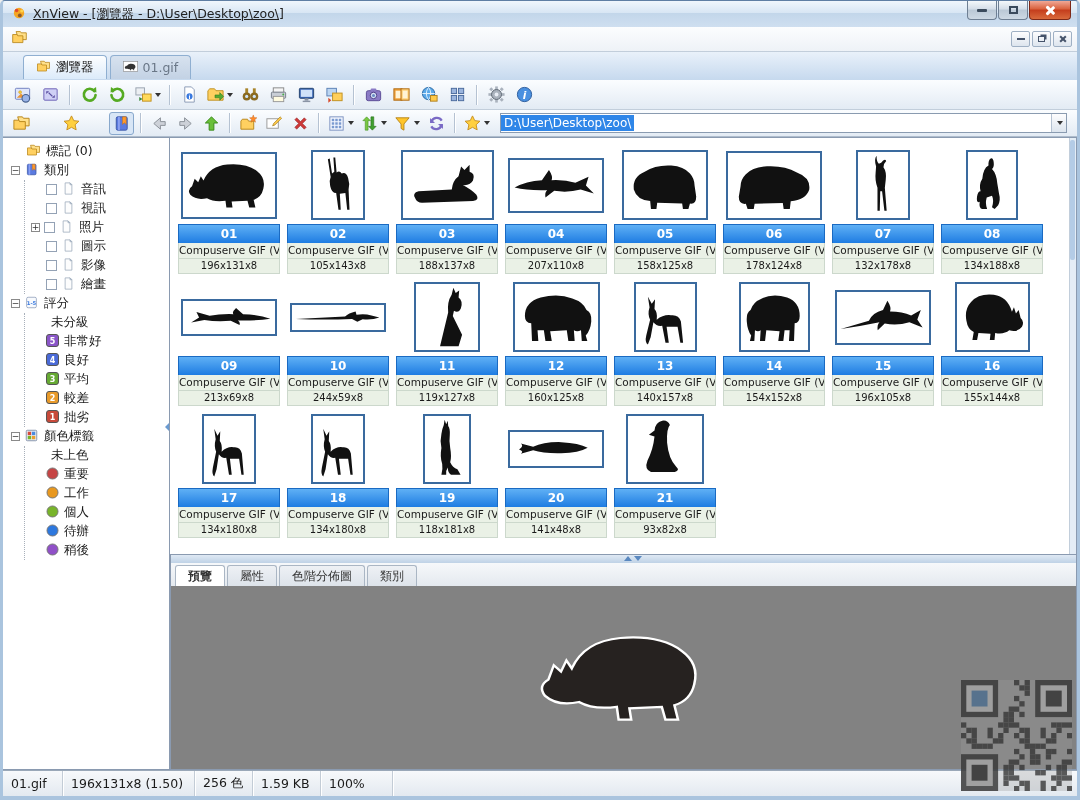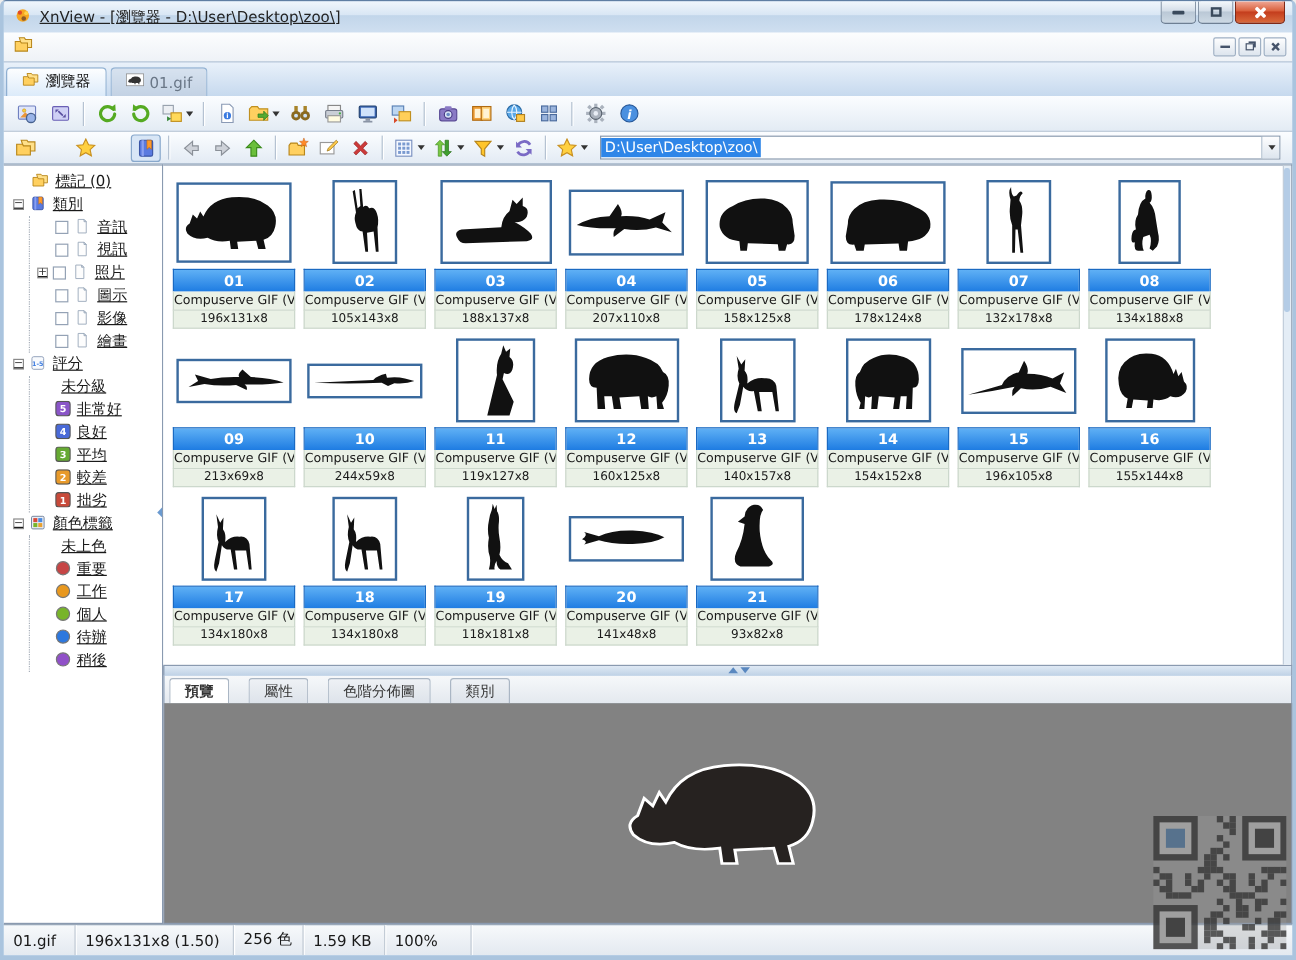--- a/index.html
+++ b/index.html
@@ -28,40 +28,40 @@
   .menuitem{padding:3px 9px;border-radius:2px;}
   .mdibtns{position:absolute;right:5px;display:flex;gap:2px;}
   .mdibtn{width:19px;height:16px;border:1px solid #9fb0c4;border-radius:2px;background:linear-gradient(#fdfdfe,#dde5ee);
     display:flex;align-items:center;justify-content:center;}
   .glyph-min2{width:8px;height:2px;background:#45536a;}
   .glyph-rest{width:7px;height:6px;border:1.5px solid #45536a;box-shadow:2px -2px 0 -0.5px #45536a;}
   .glyph-x2{position:relative;width:8px;height:8px;}
   .glyph-x2::before,.glyph-x2::after{content:"";position:absolute;left:3px;top:0;width:2px;height:8px;background:#45536a;}
   .glyph-x2::before{transform:rotate(45deg);} .glyph-x2::after{transform:rotate(-45deg);}
   
-  .tabbar{height:28px;background:linear-gradient(#e9f1fa,#c6d9ee);display:flex;align-items:center;padding:3px 6px 0 2px;gap:3px;}
+  .tabbar{height:28px;background:linear-gradient(#e9f1fa,#c6d9ee);display:flex;align-items:flex-start;padding:3px 6px 0 20px;gap:3px;}
   .tab{height:24px;display:flex;align-items:center;gap:5px;padding:0 12px;border:1px solid #8fafd1;border-bottom:none;
     border-radius:4px 4px 0 0;background:linear-gradient(#d7e2ef,#c3d2e4);color:#6a7787;}
   .tab.active{background:linear-gradient(#fdfeff,#dcebfa);color:#111;}
   
   .toolbar1{height:30px;background:linear-gradient(#fbfdff,#e3ebf4);border-bottom:1px solid #c2cedb;
     display:flex;align-items:center;padding:0 6px;gap:2px;}
   .toolbar2{height:27px;background:linear-gradient(#fbfdff,#e3ebf4);border-bottom:1px solid #aebccc;
     display:flex;align-items:center;padding:0 6px;gap:2px;}
   .tbtn{height:26px;min-width:26px;display:flex;align-items:center;justify-content:center;border-radius:3px;padding:0 2px;}
   .toolbar2 .tbtn{height:23px;min-width:24px;}
   .tbtn.pressed{background:#d8e6f6;border:1px solid #88a8cc;}
   .tsep{width:1px;height:20px;background:#b5c2d2;box-shadow:1px 0 0 #fff;margin:0 4px;}
   .caret{width:0;height:0;border-left:3.5px solid transparent;border-right:3.5px solid transparent;border-top:4px solid #333;margin-left:2px;} .gap22{width:22px;}
   .addrcombo{flex:1;height:20px;margin:0 4px 0 6px;background:#fff;border:1px solid #8a9bb0;display:flex;align-items:center;}
   .addrtext{padding:1px 3px;background:#2f86e8;color:#fff;white-space:nowrap;font-size:12px;}
   .addrdrop{margin-left:auto;width:15px;height:100%;display:flex;align-items:center;justify-content:center;background:linear-gradient(#fdfdfe,#dde5ee);border-left:1px solid #b5c2d2;}
   
   .main{flex:1;display:flex;min-height:0;background:#bfd4ea;position:relative;}
-  .sidebar{width:133px;background:#fff;border:1px solid #8a9ab0;border-left:none;overflow:hidden;padding-top:4px;position:relative;text-decoration:underline;}
+  .sidebar{width:167px;background:#fff;border:1px solid #8a9ab0;border-left:none;overflow:hidden;padding-top:4px;position:relative;}
   .trow{height:19px;display:flex;align-items:center;white-space:nowrap;font-size:12.5px;}
   .trow .lbl{margin-left:5px;}
   .exp{width:9px;height:9px;border:1px solid #8a8a8a;background:#fff;display:inline-flex;align-items:center;justify-content:center;
     font-size:9px;line-height:7px;color:#333;margin-right:4px;flex:none;}
   .expsp{width:15px;flex:none;}
   .cb{width:11px;height:11px;border:1px solid #94a2b5;background:#fff;margin-right:4px;flex:none;}
   .children{margin-left:21px;border-left:1px dotted #a8b0ba;padding-left:6px;}
   .root-ind{padding-left:8px;}
   .side-collapse{position:absolute;right:-1px;top:45%;width:0;height:0;border-top:5px solid transparent;border-bottom:5px solid transparent;border-right:5px solid #6a9ad0;}
   .content{flex:1;display:flex;flex-direction:column;min-width:0;}
@@ -75,21 +75,21 @@
   .numbar{height:19px;background:linear-gradient(#5fb0f5,#1e7ce2);color:#fff;font-weight:bold;font-size:12px;
     display:flex;align-items:center;justify-content:center;border:1px solid #1a6ac2;border-bottom:none;}
   .tline{background:#eaf1e6;border:1px solid #ccd8cc;border-top:none;text-align:center;overflow:hidden;white-space:nowrap;}
   .tl1{font-size:10.5px;height:16px;line-height:15px;}
   .tl2{font-size:10px;height:15px;line-height:14px;}
   .splitter{height:8px;background:linear-gradient(#dfe9f4,#bfd2e6);border-left:1px solid #8a9ab0;border-right:1px solid #8a9ab0;position:relative;}
   .split-handle{position:absolute;left:50%;top:1px;display:flex;gap:2px;}
   .tri-up{width:0;height:0;border-left:4px solid transparent;border-right:4px solid transparent;border-bottom:5px solid #5a88c0;}
   .tri-dn{width:0;height:0;border-left:4px solid transparent;border-right:4px solid transparent;border-top:5px solid #5a88c0;}
   .ptabs{height:23px;background:linear-gradient(#f6f8fa,#e4e9ef);border-left:1px solid #8a9ab0;border-right:1px solid #8a9ab0;
-    display:flex;align-items:flex-end;padding:2px 4px 0 4px;gap:16px;}
+    display:flex;align-items:flex-end;padding:2px 4px 0 4px;gap:2px;}
   .ptab{height:21px;padding:0 12px;display:flex;align-items:center;font-size:12px;border:1px solid #aab6c4;border-bottom:none;
     border-radius:3px 3px 0 0;background:linear-gradient(#eef1f5,#dde3ea);color:#333;}
   .ptab.active{background:#fff;font-weight:bold;}
   .parea{height:184px;background:#828282;border:1px solid #8a9ab0;border-top:none;display:flex;align-items:center;justify-content:center;}
   
   .statusbar{height:26px;background:linear-gradient(#f7f9fb,#e3e9f0);border-top:1px solid #9aa8b8;display:flex;align-items:center;font-size:12.5px;}
   .seg{height:100%;display:flex;align-items:center;padding:0 8px;border-right:1px solid #c3ccd6;box-shadow:1px 0 0 #fff;white-space:nowrap;overflow:hidden;}
   
   .qr{position:absolute;right:5px;bottom:2px;z-index:9;pointer-events:none;}
 </style>

